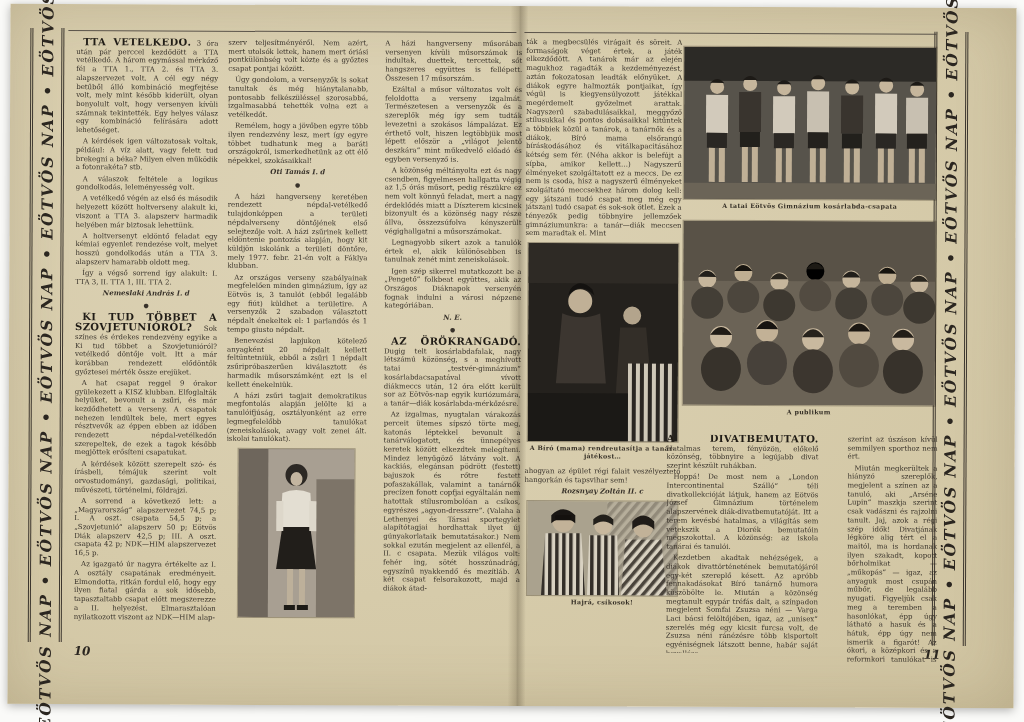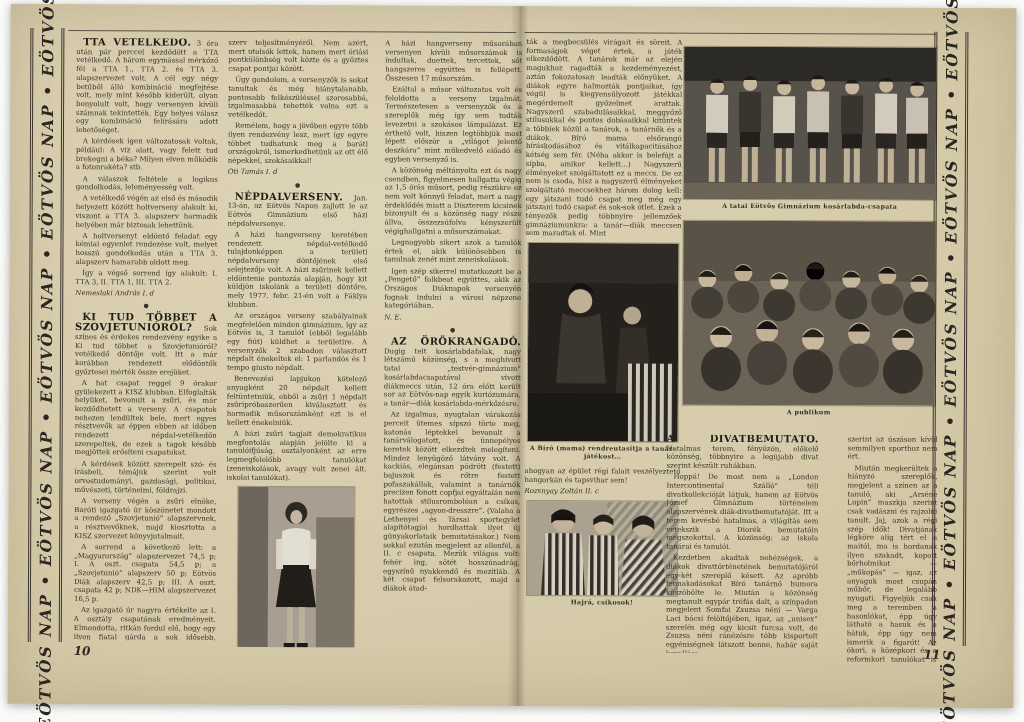--- a/index.html
+++ b/index.html
@@ -24,21 +24,21 @@
   .pageno.r{left:896px;top:640px;margin-left:20px;}
   .col{position:absolute;overflow:hidden;color:#38322a;font-size:7px;line-height:8.7px;text-align:justify;}
   .c1{left:66px;top:34px;width:142px;height:602px;}
   .c2{left:218px;top:34px;width:140px;height:608px;}
   .c3{left:375px;top:34px;width:137px;height:604px;}
   .c4{left:516px;top:32px;width:156px;height:616px;}
   .c5{left:658px;top:428px;width:152px;height:218px;}
   .c6{left:839px;top:428px;width:90px;height:228px;}
   .para{margin:0 0 2.5px;text-indent:7px;}
   .para b{font-size:10px;letter-spacing:.35px;color:#201c16;}
-  .sig{margin:1px 0 3px;text-align:left;font-weight:normal;font-style:italic;text-indent:0;}
+  .sig{margin:1px 0 3px;text-align:center;font-weight:bold;font-style:italic;text-indent:0;}
   .sep{text-align:center;font-size:6px;margin:3.5px 0;text-indent:0;letter-spacing:0;}
   .photo-block{margin:5px auto 0;text-align:center;text-indent:0;}
   .photo-block svg{display:block;margin:0 auto;outline:1px solid rgba(45,38,26,.35);}
   .caption{margin-top:3px;font-size:6.3px;font-weight:bold;letter-spacing:.3px;color:#352f26;line-height:7.5px;text-align:center;text-indent:0;}
   .rphoto{position:absolute;text-align:center;}
   .pa{left:674px;top:40px;width:252px;}
   .pb{left:674px;top:214px;width:252px;}
   .rphoto svg{display:block;outline:1px solid rgba(45,38,26,.35);}
 </style>
 </head>
@@ -65,32 +65,30 @@
       <p class="para">A kérdések igen változatosak voltak, például: A víz alatt, vagy felett tud brekegni a béka? Milyen elven működik a fotonrakéta? stb.</p>
       <p class="para">A válaszok feltétele a logikus gondolkodás, leleményesség volt.</p>
       <p class="para">A vetélkedő végén az első és második helyezett között holtverseny alakult ki, viszont a TTA 3. alapszerv harmadik helyében már biztosak lehettünk.</p>
       <p class="para">A holtversenyt eldöntő feladat egy kémiai egyenlet rendezése volt, melyet hosszú gondolkodás után a TTA 3. alapszerv hamarabb oldott meg.</p>
       <p class="para">Így a végső sorrend így alakult: I. TTA 3, II. TTA 1, III. TTA 2.</p>
       <p class="para sig">Nemeslaki András I. d</p>
       <p class="para sep">●</p>
       <p class="para"><b>KI TUD TÖBBET A SZOVJETUNIÓRÓL?</b> <span>Sok színes és érdekes rendezvény egyike a Ki tud többet a Szovjetunióról? vetélkedő döntője volt. Itt a már korábban rendezett elődöntők győztesei mérték össze erejüket.</span></p>
       <p class="para">A hat csapat reggel 9 órakor gyülekezett a KISZ klubban. Elfoglalták helyüket, bevonult a zsűri, és már kezdődhetett a verseny. A csapatok nehezen lendültek bele, mert egyes résztvevők az éppen ebben az időben rendezett népdal-vetélkedőn szerepeltek, de ezek a tagok később megjöttek erősíteni csapatukat.</p>
       <p class="para">A kérdések között szerepelt szó- és írásbeli, témájuk szerint volt orvostudományi, gazdasági, politikai, művészeti, történelmi, földrajzi.</p>
-      <p class="para">A verseny végén a zsűri elnöke, Baróti igazgató úr köszönetet mondott a rendező „Szovjetunió” alapszervnek, a résztvevőknek, majd kiosztotta a KISZ szervezet könyvjutalmait.</p>
       <p class="para">A sorrend a következő lett: a „Magyarország” alapszervezet 74,5 p; I. A oszt. csapata 54,5 p; a „Szovjetunió” alapszerv 50 p; Eötvös Diák alapszerv 42,5 p; III. A oszt. csapata 42 p; NDK—HIM alapszervezet 16,5 p.</p>
       <p class="para">Az igazgató úr nagyra értékelte az I. A osztály csapatának eredményeit. Elmondotta, ritkán fordul elő, hogy egy ilyen fiatal gárda a sok idősebb, tapasztaltabb csapat előtt megszerezze a II. helyezést. Elmarasztalóan nyilatkozott viszont az NDK—HIM alap-</p>
     </div>
 
     <div class="col c2">
       <p class="para" style="text-indent:0">szerv teljesítményéről. Nem azért, mert utolsók lettek, hanem mert óriási pontkülönbség volt közte és a győztes csapat pontjai között.</p>
       <p class="para">Úgy gondolom, a versenyzők is sokat tanultak és még hiánytalanabb, pontosabb felkészüléssel szorosabbá, izgalmasabbá tehették volna ezt a vetélkedőt.</p>
       <p class="para">Remélem, hogy a jövőben egyre több ilyen rendezvény lesz, mert így egyre többet tudhatunk meg a baráti országokról, ismerkedhetünk az ott élő népekkel, szokásaikkal!</p>
       <p class="para sig">Oti Tamás I. d</p>
       <p class="para sep">●</p>
-      <p class="para"><b>NÉPDALVERSENY.</b> <span>Jan. 13-án, az Eötvös Napon zajlott le az Eötvös Gimnázium első házi népdalversenye.</span></p>
       <p class="para">A házi hangverseny keretében rendezett népdal-vetélkedő tulajdonképpen a területi népdalverseny döntőjének első selejtezője volt. A házi zsűrinek kellett eldöntenie pontozás alapján, hogy kit küldjön iskolánk a területi döntőre, mely 1977. febr. 21-én volt a Fáklya klubban.</p>
       <p class="para">Az országos verseny szabályainak megfelelően minden gimnázium, így az Eötvös is, 3 tanulót (ebből legalább egy fiút) küldhet a területire. A versenyzők 2 szabadon választott népdalt énekeltek el: 1 parlandós és 1 tempo giusto népdalt.</p>
       <p class="para">Benevezési lapjukon kötelező anyagként 20 népdalt kellett feltüntetniük, ebből a zsűri 1 népdalt zsűripróbaszerűen kiválasztott és harmadik műsorszámként ezt is el kellett énekelniük.</p>
       <p class="para">A házi zsűri tagjait demokratikus megfontolás alapján jelölte ki a tanulóifjúság, osztályonként az erre legmegfelelőbb tanulókat (zeneiskolások, avagy volt zenei ált. iskolai tanulókat).</p>
       <div class="photo-block">
         <svg width="116" height="168" viewBox="0 0 116 168" role="img">
           <rect width="116" height="168" fill="#9a9186"></rect>
           <rect width="30" height="168" fill="#6e665c"></rect>
           <rect x="30" width="86" height="168" fill="#a89f92"></rect>
           <rect x="78" y="30" width="38" height="138" fill="#7d7468"></rect>

